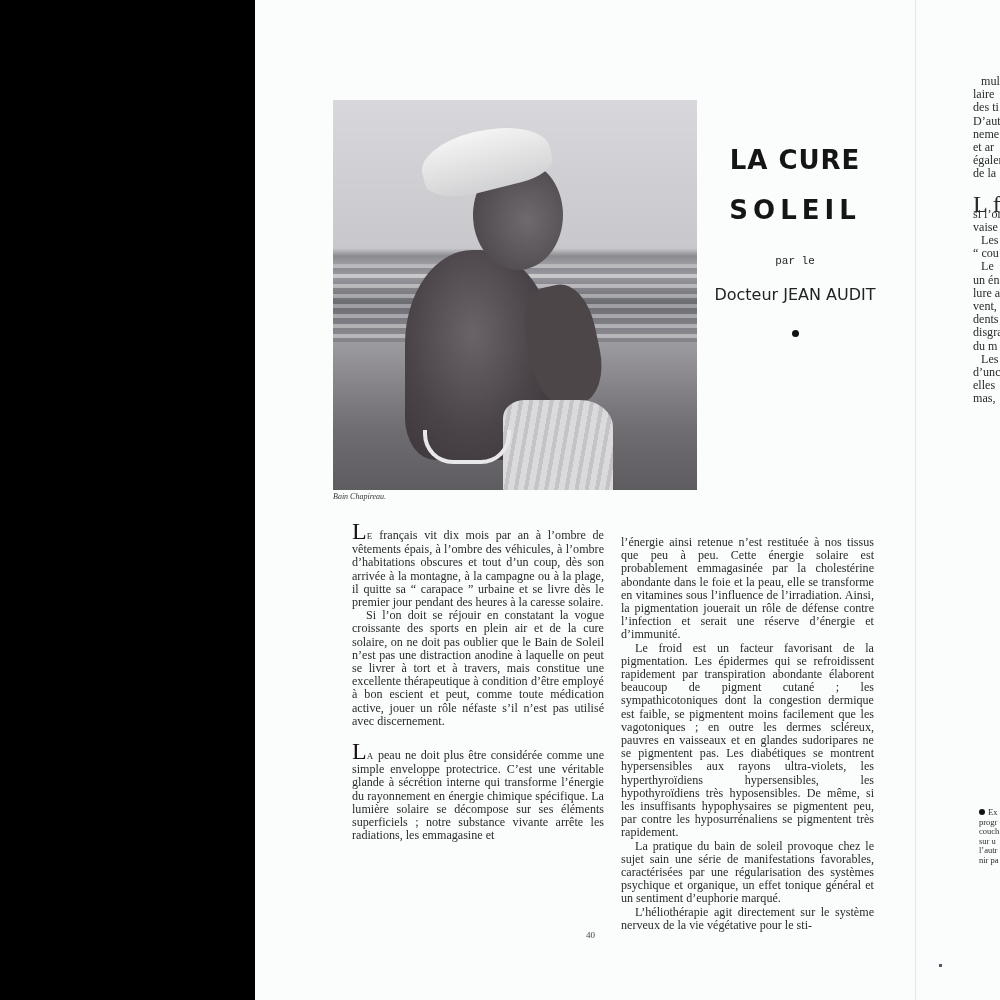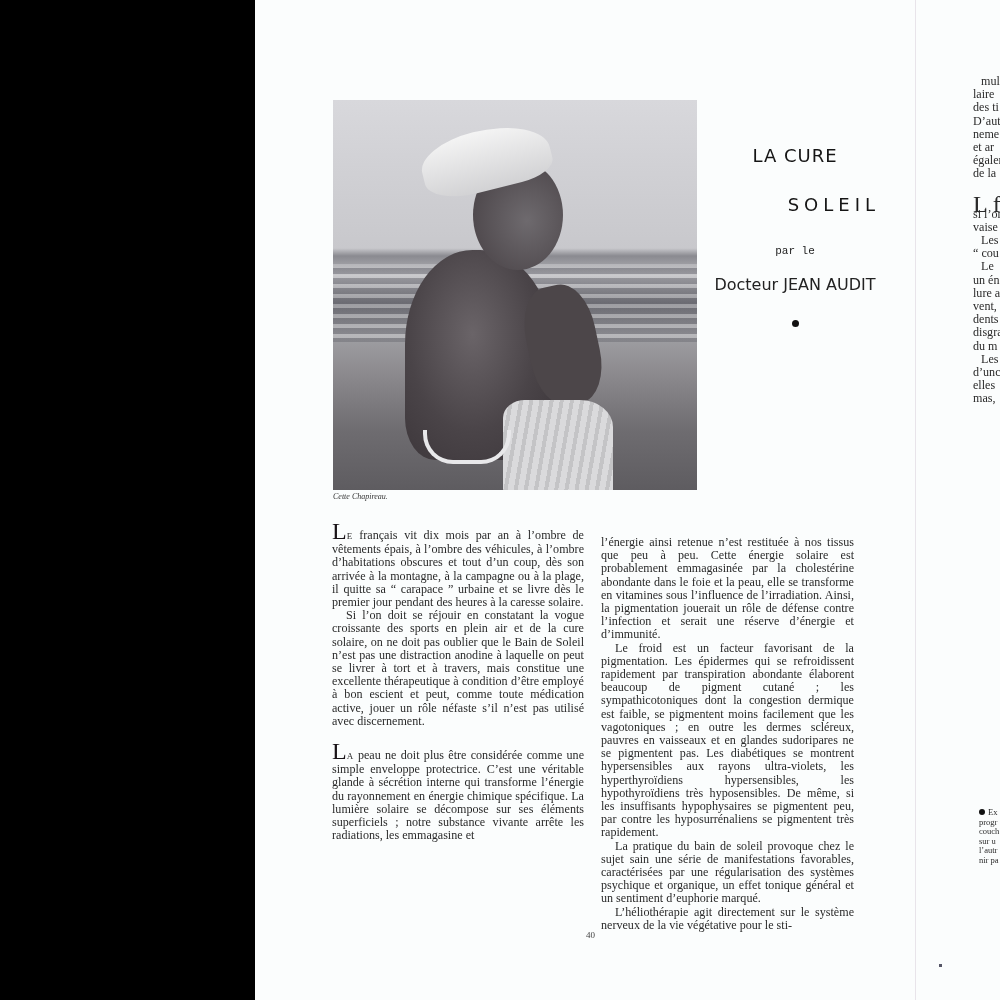--- a/index.html
+++ b/index.html
@@ -58,41 +58,41 @@
       border: 4px solid #e8e8ea; border-top: none; border-radius: 0 0 30px 30px;
     }
     .caption {
       position: absolute; left: 78px; top: 492px;
       font-style: italic; font-size: 8px; color: #333;
     }
     .title-block {
       position: absolute; left: 455px; top: 145px; width: 170px; text-align: center;
     }
     .title-line {
-      font-family: "DejaVu Sans", sans-serif; font-weight: normal;
-      font-size: 18px; color: #151515; display: block;
+      font-family: "DejaVu Sans", sans-serif; font-weight: bold;
+      font-size: 26px; color: #151515; display: block;
     }
     .t1 { margin-top: 0; letter-spacing: 1px; }
     .t2 { margin-top: 30px; letter-spacing: 2px; }
-    .t3 { margin-top: 28px; letter-spacing: 5px; text-align: right; }
+    .t3 { margin-top: 20px; letter-spacing: 5px; }
     .byline-par {
       display: block; margin-top: 30px;
       font-family: Liberation Mono, monospace; font-size: 11px; color: #222;
     }
     .byline-author {
       display: block; margin-top: 18px;
       font-family: "DejaVu Sans", sans-serif; font-size: 16px; color: #222;
     }
     .bullet {
       display: block; width: 7px; height: 7px; border-radius: 50%; background: #111;
       margin: 26px auto 0;
     }
     .col {
       position: absolute; font-size: 12.1px; line-height: 13.2px;
-      text-align: justify; color: #2a2a2a;
+      text-align: justify; color: #2a2a2a; margin-left: 20px;
     }
     .col p { margin: 0; text-indent: 14px; }
     .col p.first { text-indent: 0; }
     .col1 { left: 77px; top: 522px; width: 252px; }
     .col2 { left: 346px; top: 536px; width: 253px; }
     .col1 .para-gap { height: 14px; }
     .dropcap {
       font-size: 24px; line-height: 18px; font-weight: normal; color: #1a1418;
       float: none;
     }
@@ -122,21 +122,21 @@
 
   <div class="photo" title="Woman with white headscarf on the beach, bare back turned to the camera, sea behind">
     <div class="sea"></div>
     <div class="back"></div>
     <div class="arm"></div>
     <div class="head"></div>
     <div class="scarf"></div>
     <div class="towel"></div>
     <div class="strap"></div>
   </div>
-  <div class="caption">Cette Chapireau.</div>
+  <div class="caption">Bain Chapireau.</div>
 
   <div class="title-block">
     <span class="title-line t1">LA CURE</span>
     <span class="title-line t3">SOLEIL</span>
     <span class="byline-par">par le</span>
     <span class="byline-author">Docteur JEAN AUDIT</span>
     <span class="bullet"></span>
   </div>
 
   <div class="col col1">

